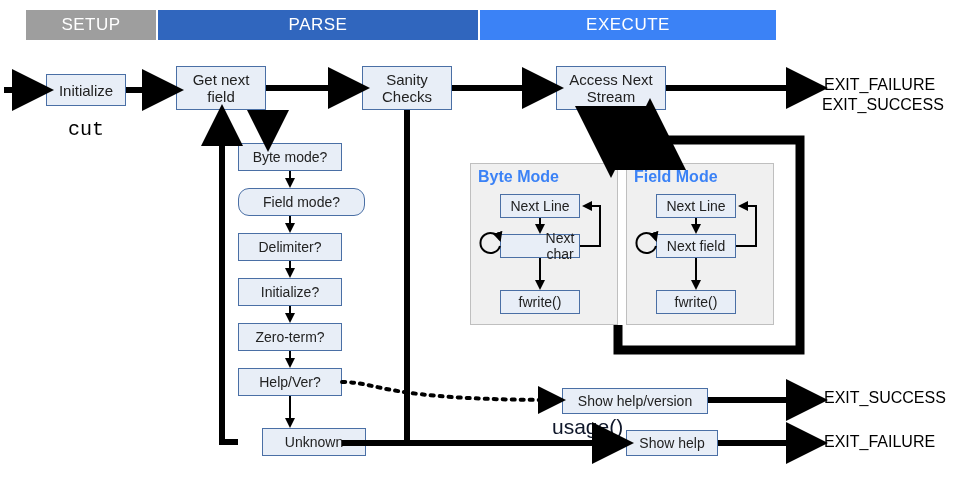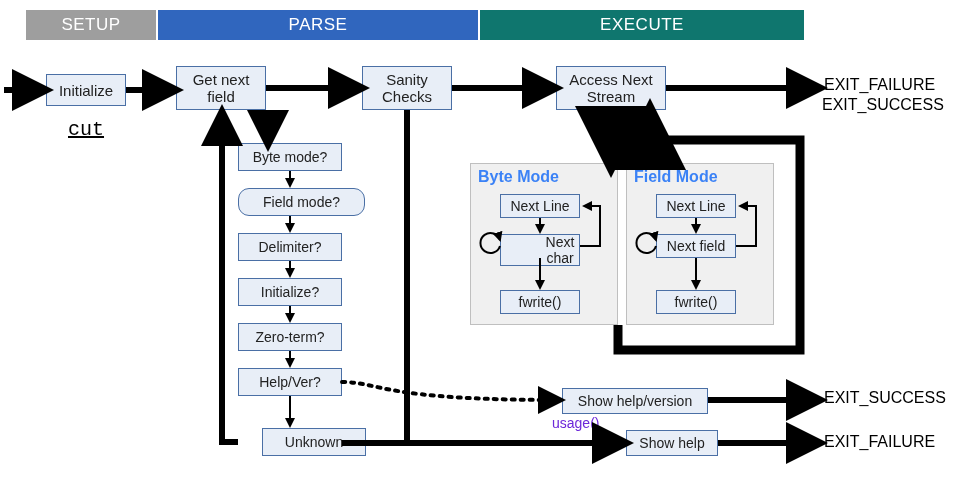--- a/index.html
+++ b/index.html
@@ -22,21 +22,21 @@
     height: 30px;
     line-height: 30px;
     text-align: center;
     color: #fff;
     font-size: 17px;
     font-weight: 400;
     letter-spacing: 0.5px;
   }
   .phase-setup { background: #9e9e9e; width: 130px; }
   .phase-parse { background: #3066be; width: 320px; }
-  .phase-execute { background: #0f766e; width: 324px; }
+  .phase-execute { background: #3b82f6; width: 296px; }
 
   .box {
     position: absolute;
     background: #e8eef7;
     border: 1px solid #4a6fa5;
     text-align: center;
     font-size: 15px;
     color: #222;
     display: flex;
     align-items: center;
@@ -62,59 +62,59 @@
     color: #000;
   }
   .exit-label {
     position: absolute;
     font-size: 16px;
     color: #000;
     white-space: nowrap;
   }
   .usage-label {
     position: absolute;
-    font-size: 14px;
-    color: #6d28d9;
+    font-size: 21px;
+    color: #0f172a;
   }
   svg.arrows {
     position: absolute;
     top: 0; left: 0;
     width: 960px; height: 500px;
     pointer-events: none;
   }
 </style>
 </head>
 <body>
 
 <div class="phase-bar">
   <div class="phase phase-setup">SETUP</div>
   <div class="phase phase-parse">PARSE</div>
   <div class="phase phase-execute">EXECUTE</div>
 </div>
 
 <div class="box" style="left:46px; top:74px; width:80px; height:32px;">Initialize</div>
-<div class="cut-label" style="left:68px; top:118px;text-decoration:underline;">cut</div>
+<div class="cut-label" style="left:68px; top:118px;">cut</div>
 
 <div class="box" style="left:176px; top:66px; width:90px; height:44px;">Get next field</div>
 <div class="box" style="left:362px; top:66px; width:90px; height:44px;">Sanity Checks</div>
 
 <div class="box" style="left:556px; top:66px; width:110px; height:44px;">Access Next Stream</div>
 
 <div class="box small" style="left:238px; top:143px; width:104px; height:28px;">Byte mode?</div>
 <div class="box small" style="left:238px; top:188px; width:127px; height:28px;border-radius:11px;">Field mode?</div>
 <div class="box small" style="left:238px; top:233px; width:104px; height:28px;">Delimiter?</div>
 <div class="box small" style="left:238px; top:278px; width:104px; height:28px;">Initialize?</div>
 <div class="box small" style="left:238px; top:323px; width:104px; height:28px;">Zero-term?</div>
 <div class="box small" style="left:238px; top:368px; width:104px; height:28px;">Help/Ver?</div>
 <div class="box small" style="left:238px; top:428px; width:104px; height:28px;margin-left:24px;">Unknown</div>
 
 <div class="mode-panel" style="left:470px; top:163px; width:148px; height:162px;"></div>
 <div class="mode-title" style="left:478px; top:168px;">Byte Mode</div>
 <div class="box small" style="left:500px; top:194px; width:80px; height:24px;">Next Line</div>
-<div class="box small" style="left:500px; top:234px; width:80px; height:32px;padding-left:44px;">Next char</div>
+<div class="box small" style="left:500px; top:234px; width:80px; height:24px;padding-left:44px;">Next char</div>
 <div class="box small" style="left:500px; top:290px; width:80px; height:24px;">fwrite()</div>
 
 <div class="mode-panel" style="left:626px; top:163px; width:148px; height:162px;"></div>
 <div class="mode-title" style="left:634px; top:168px;">Field Mode</div>
 <div class="box small" style="left:656px; top:194px; width:80px; height:24px;">Next Line</div>
 <div class="box small" style="left:656px; top:234px; width:80px; height:24px;">Next field</div>
 <div class="box small" style="left:656px; top:290px; width:80px; height:24px;">fwrite()</div>
 
 <div class="box small" style="left:562px; top:388px; width:146px; height:26px;">Show help/version</div>
 <div class="box small" style="left:626px; top:430px; width:92px; height:26px;">Show help</div>

